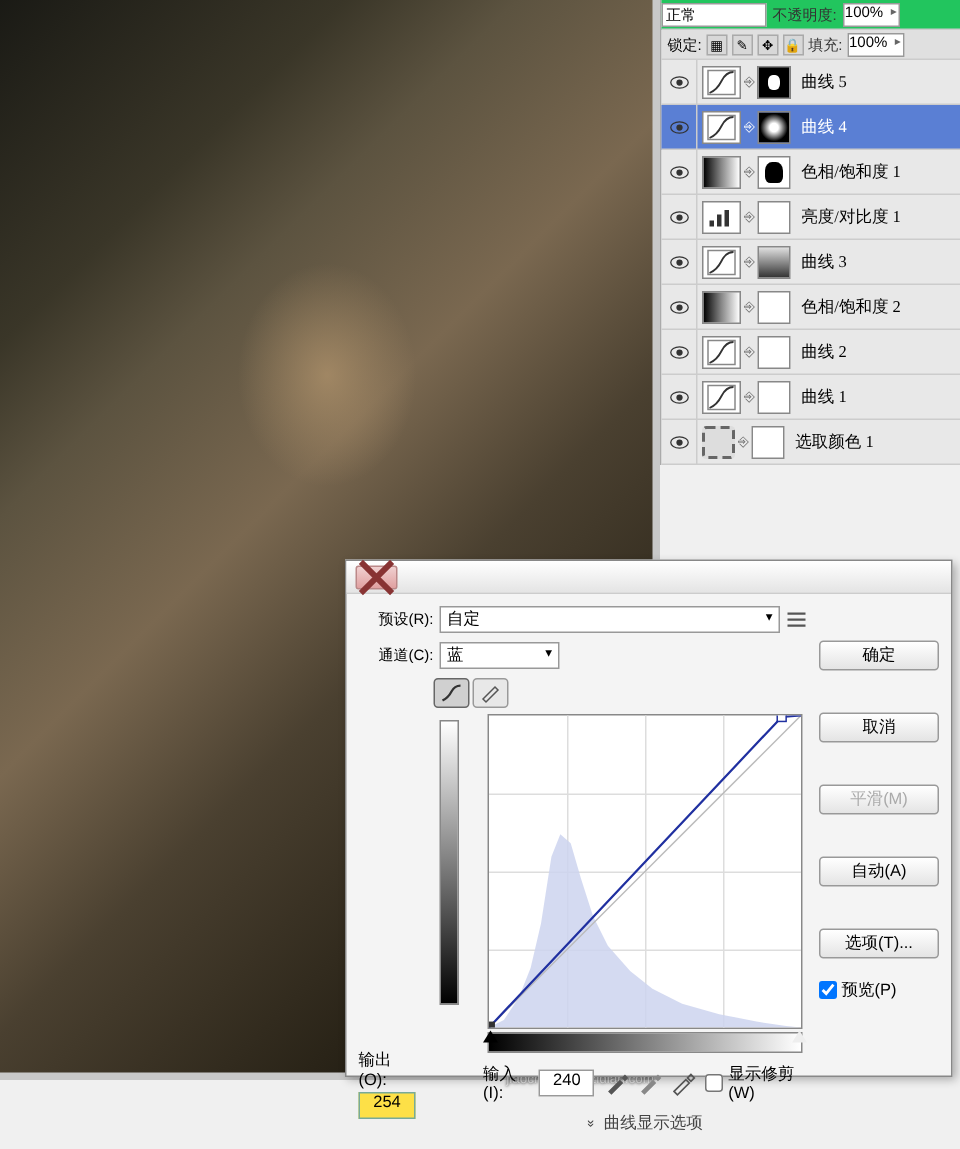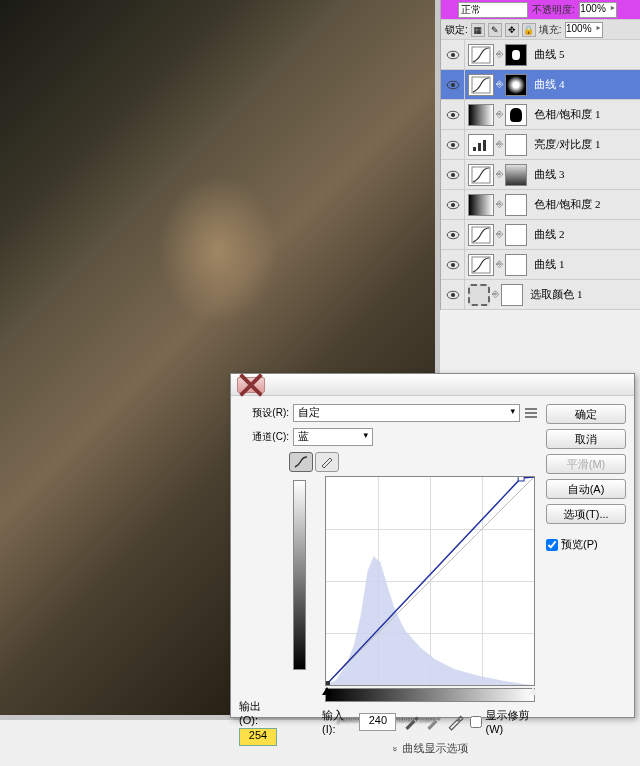--- a/index.html
+++ b/index.html
@@ -3,21 +3,21 @@
 <meta charset="utf-8">
 <style>
 * { margin: 0; padding: 0; box-sizing: border-box; font-family: "Microsoft YaHei", Arial, sans-serif; font-size: 11px; }
 body { width: 640px; height: 766px; background: #f0f0f0; position: relative; overflow: hidden; }
 
 .canvas-area { position: absolute; left: 0; top: 0; width: 440px; height: 720px; background: #c8c8c8; }
 .photo { width: 435px; height: 715px; background: linear-gradient(135deg, #1a1a15 0%, #3a3628 20%, #5c5340 30%, #7a6850 45%, #4a4030 60%, #2a2418 80%, #0a0806 100%); position: relative; }
 .photo::before { content:""; position:absolute; top:35%; left:50%; width:120px; height:150px; background: radial-gradient(ellipse at center, rgba(180,150,110,0.7) 0%, transparent 70%); transform: translate(-50%,-50%); }
 
 .layers-panel { position: absolute; right: 0; top: 0; width: 200px; background: #e8e8e8; border-left: 1px solid #aaa; }
-.layer-header { display:flex; align-items:center; padding: 2px 17px; background: #d946ef; border-bottom: 1px solid #ccc; gap:4px; height:20px; }
+.layer-header { display:flex; align-items:center; padding: 2px 0; background: #22c55e; border-bottom: 1px solid #ccc; gap:4px; height:20px; }
 .blend-select { flex:0 0 70px; height:16px; border:1px solid #999; background:#fff; font-size:10px; padding:0 2px; }
 .opacity-label { font-size:10px; color:#333; }
 .opacity-val { width:38px; height:16px; border:1px solid #999; background:#fff; font-size:10px; text-align:right; padding-right:10px; position:relative; }
 .opacity-val::after { content:"▸"; position:absolute; right:1px; top:0; font-size:8px; color:#666; }
 .lock-row { display:flex; align-items:center; padding:2px 4px; background:#e0e0e0; border-bottom:1px solid #ccc; gap:3px; height:20px; }
 .lock-label { font-size:10px; }
 .lock-icon { width:14px; height:14px; border:1px solid #aaa; background:#d8d8d8; display:flex; align-items:center; justify-content:center; font-size:9px; }
 
 .layers-list { }
 .layer-row { display:flex; align-items:center; height:30px; border-bottom:1px solid #ccc; background:#e8e8e8; }
@@ -43,21 +43,21 @@
 .layer-row.selected .link-icon { color:#fff; }
 .layer-name { padding-left:4px; font-size:11px;font-family:Liberation Serif, serif; }
 
 .curves-dialog { position:absolute; left:230px; top:373px; width:405px; height:345px; background:#f4f4f4; border:1px solid #888; box-shadow:2px 2px 6px rgba(0,0,0,0.3); }
 .dlg-titlebar { height:22px; background: linear-gradient(#fff,#e4e4e4); border-bottom:1px solid #ccc; display:flex; align-items:center; padding:0 6px; }
 .dlg-title { font-size:11px; flex:1; }
 .dlg-close { width:28px; height:16px; border:1px solid #b88; background:linear-gradient(#f0d0d0,#e0a0a0); display:flex; align-items:center; justify-content:center; font-size:10px; border-radius:2px; }
 .dlg-body { display:flex; padding:8px; gap:8px; }
 .dlg-left { flex:1; }
 .dlg-right { width:80px; display:flex; flex-direction:column; gap:5px; align-items:stretch; }
-.dlg-btn { height:20px; border:1px solid #999; background:linear-gradient(#fff,#e4e4e4); font-size:11px; border-radius:3px; text-align:center; line-height:18px; }
+.dlg-btn { height:20px; border:1px solid #999; background:linear-gradient(#fff,#e4e4e4); font-size:11px; border-radius:3px; text-align:center; line-height:18px;margin-top:23px; }
 .dlg-btn.disabled { color:#aaa; }
 .row { display:flex; align-items:center; gap:4px; margin-bottom:6px; }
 .label { font-size:10px; text-align:right; }
 .select { flex:1; height:18px; border:1px solid #999; background:#fff; padding:0 4px; font-size:11px; position:relative; }
 .select::after { content:"▾"; position:absolute; right:4px; top:1px; font-size:9px; }
 .select.sm { flex:0 0 80px; }
 .menu-icon { width:14px; height:12px; }
 .curve-tools { display:flex; gap:2px; margin-bottom:4px; margin-left:50px; }
 .tool-btn { width:24px; height:20px; border:1px solid #999; background:#e8e8e8; display:flex; align-items:center; justify-content:center; border-radius:3px; }
 .tool-btn.active { background:#d0d0d0; border-color:#666; }

